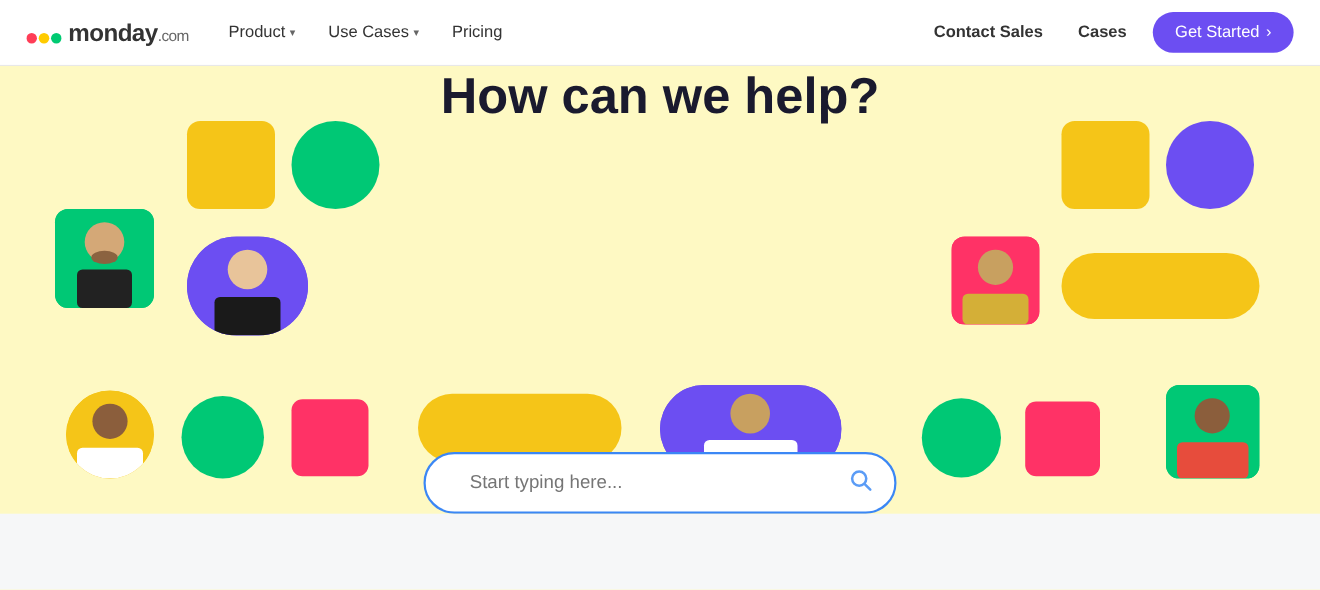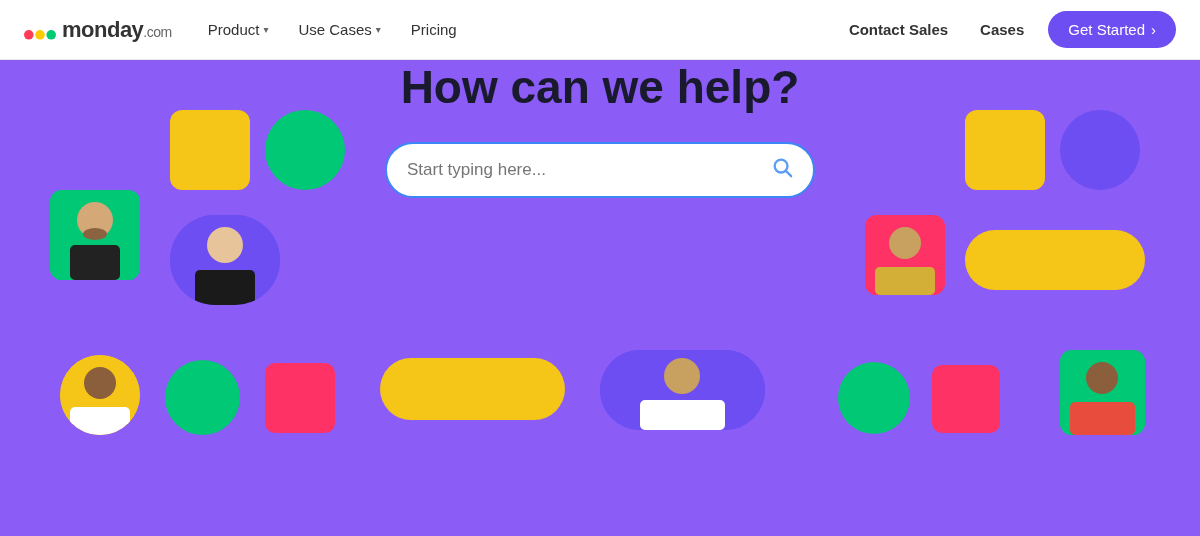--- a/index.html
+++ b/index.html
@@ -81,26 +81,26 @@
       cursor: pointer;
       display: flex;
       align-items: center;
       gap: 6px;
     }
 
     
     .hero {
       position: relative;
       width: 1200px;
-      height: 476px;
-      background: #8b5cf6;
+      height: 407px;
+      background: #fef9c3;
       display: flex;
       flex-direction: column;
       align-items: center;
-      justify-content: flex-start;
+      justify-content: space-between;
       overflow: hidden;
     }
 
     .hero-title {
       font-size: 46px;
       font-weight: 800;
       color: #1a1a2e;
       text-align: center;
       margin-bottom: 28px;
       z-index: 2;
@@ -117,20 +117,21 @@
       height: 56px;
       z-index: 2;
     }
     .search-input {
       flex: 1;
       border: none;
       outline: none;
       font-size: 17px;
       color: #5b9cf6;
       background: transparent;
+      margin-left: 20px;
     }
     .search-icon-svg {
       color: #5b9cf6;
       font-size: 22px;
     }
 
     
     .shape {
       position: absolute;
       border-radius: 12px;

